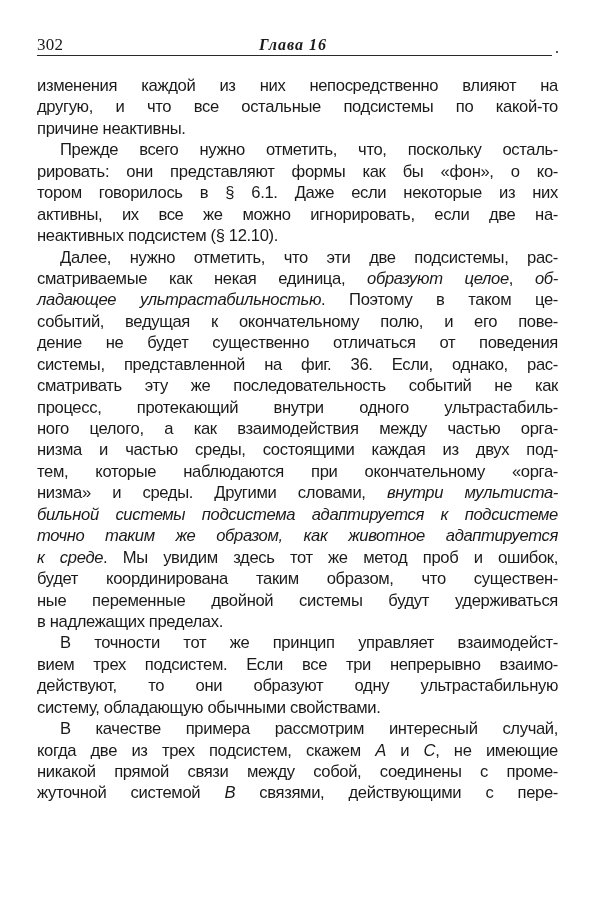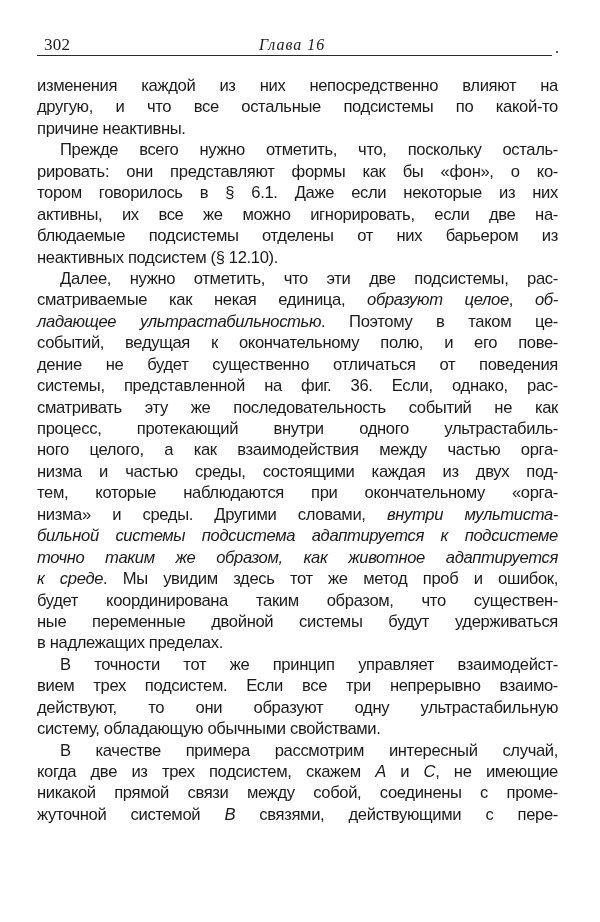--- a/index.html
+++ b/index.html
@@ -6,25 +6,25 @@
   body {
     width:600px; height:922px; background:#ffffff; position:relative; overflow:hidden;
     color:#1a1a1a;
     font-family: "DejaVu Serif", "Liberation Serif", serif;
   }
   .header {
     position:absolute; left:37px; top:34px; width:516px; height:22px;
   }
   .page-num {
     position:absolute; left:0; top:0; font-size:17px; line-height:22px;
-    font-family:"Liberation Serif", serif; letter-spacing:0.3px;margin-left:7px;
+    font-family:"Liberation Serif", serif; letter-spacing:0.3px;
   }
   .running-head {
     position:absolute; left:222px; top:0; font-size:16px; line-height:22px;
-    font-style:italic; font-weight:normal; letter-spacing:1px;
+    font-style:italic; font-weight:bold; letter-spacing:1px;
     font-family:"Liberation Serif", serif;
   }
   .rule {
     position:absolute; left:37px; top:55px; width:515px; height:0;
     border-top:1.6px solid #2a2a2a;
   }
   .dot {
     position:absolute; left:556px; top:51px; width:2px; height:2px; background:#555;
   }
   .body-text {
@@ -55,21 +55,20 @@
     <div>
       <span class="line"><span>изменения каждой из них непосредственно влияют на</span></span>
       <span class="line"><span>другую, и что все остальные подсистемы по какой-то</span></span>
       <span class="line last"><span>причине неактивны.</span></span>
     </div>
     <div>
       <span class="line indent"><span>Прежде всего нужно отметить, что, поскольку осталь-</span></span>
       <span class="line"><span>рировать: они представляют формы как бы «фон», о ко-</span></span>
       <span class="line"><span>тором говорилось в § 6.1. Даже если некоторые из них</span></span>
       <span class="line"><span>активны, их все же можно игнорировать, если две на-</span></span>
-      <span class="line"><span>блюдаемые подсистемы отделены от них барьером из</span></span>
       <span class="line last"><span>неактивных подсистем (§ 12.10).</span></span>
     </div>
     <div>
       <span class="line indent"><span>Далее, нужно отметить, что эти две подсистемы, рас-</span></span>
       <span class="line"><span>сматриваемые как некая единица, </span><span class="it">образуют целое</span><span>, </span><span class="it">об-</span></span>
       <span class="line"><span class="it">ладающее ультрастабильностью</span><span>. Поэтому в таком це-</span></span>
       <span class="line"><span>событий, ведущая к окончательному полю, и его пове-</span></span>
       <span class="line"><span>дение не будет существенно отличаться от поведения</span></span>
       <span class="line"><span>системы, представленной на фиг. 36. Если, однако, рас-</span></span>
       <span class="line"><span>сматривать эту же последовательность событий не как</span></span>

